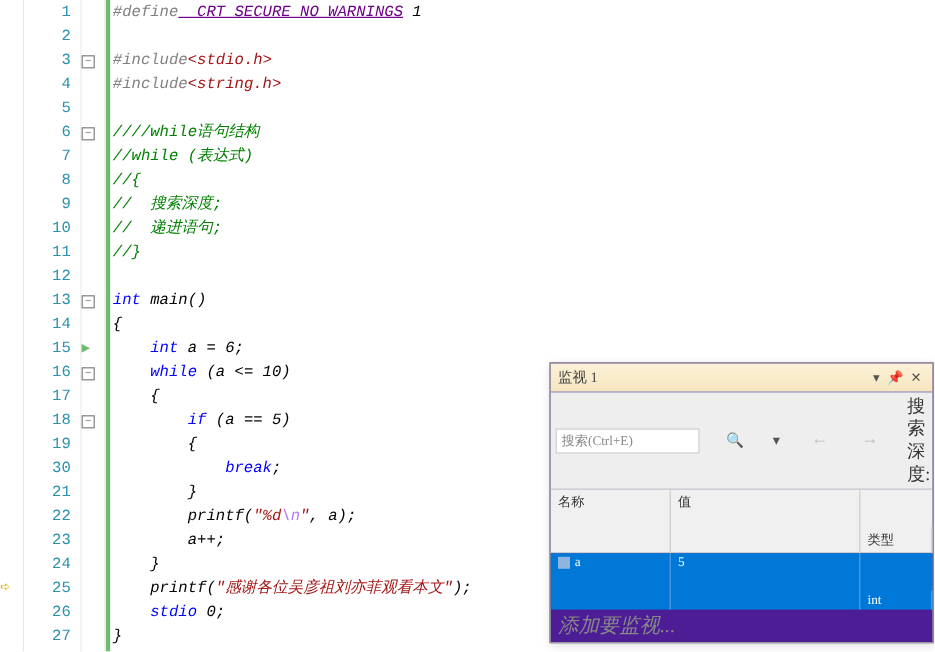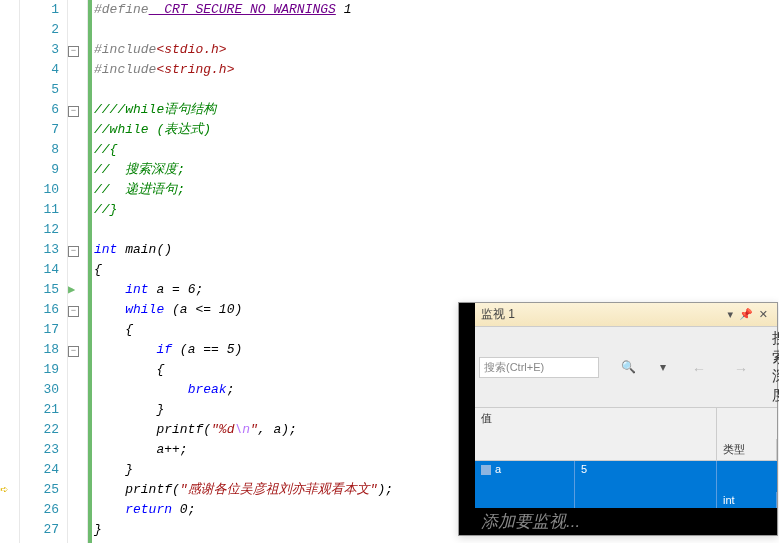--- a/index.html
+++ b/index.html
@@ -18,21 +18,21 @@
 .angle { color: #a31515; }
 .macro { color: #6f008a; text-decoration: underline; }
 .comment { color: #008000; }
 .str { color: #a31515; }
 .esc { color: #b776fb; }
 .plain { color: #000; }
 .redtxt { color: #a31515; }
 .fold-box { display: inline-block; width: 11px; height: 11px; border: 1px solid #808080; color: #808080; font-size: 9px; line-height: 9px; text-align: center; margin-top: 4px; background: #fff; cursor: pointer; }
 .arrow-yellow { color: #e0b400; font-size: 14px; }
 .exec-arrow { color: #6fbb6f; font-size: 12px; }
-.watch-panel { position: absolute; left: 458px; top: 302px; width: 320px; border: 1px solid #999; background: #000000; box-shadow: 0 2px 8px rgba(0,0,0,0.15); font-family: Liberation Sans, sans-serif; font-size: 12px; padding-left: 16px; }
+.watch-panel { position: absolute; left: 458px; top: 302px; width: 320px; border: 1px solid #999; background: #4c1d95; box-shadow: 0 2px 8px rgba(0,0,0,0.15); font-family: Liberation Serif, serif; font-size: 12px; }
 .watch-title { background: linear-gradient(#fcf2d8, #f5e6be); border-bottom: 1px solid #ccc; padding: 3px 6px; display: flex; align-items: center; color: #444; }
 .watch-title-txt { flex: 1; }
 .watch-tools { background: #eee; border-bottom: 1px solid #ccc; display: flex; align-items: center; padding: 2px 4px; gap: 20px; }
 .watch-search { flex: 0 0 120px; border: 1px solid #ccc; padding: 2px 4px; color: #888; font-size: 11px; background: #fff; }
 .watch-depth-lbl { color: #333; font-size: 15px; margin-left: auto; }
 .watch-depth-val { border: 1px solid #ccc; padding: 1px 6px; background: #fff; font-size: 11px; width: 28px; text-align: center; }
 .watch-hdr { display: flex; background: #f0f0f0; border-bottom: 1px solid #ccc; }
 .watch-hdr-cell { padding: 3px 6px; border-right: 1px solid #ccc; font-size: 11px; color: #333; }
 .wc-name { width: 100px; }
 .wc-val { flex: 1; }
@@ -158,21 +158,21 @@
     <div class="line">    <span class="kw-blue">while</span><span class="plain"> (a &lt;= 10)</span></div>
     <div class="line plain">    {</div>
     <div class="line">        <span class="kw-blue">if</span><span class="plain"> (a == 5)</span></div>
     <div class="line plain">        {</div>
     <div class="line">            <span class="kw-blue">break</span><span class="plain">;</span></div>
     <div class="line plain">        }</div>
     <div class="line"><span class="plain">        printf(</span><span class="str">"%d</span><span class="esc">\n</span><span class="str">"</span><span class="plain">, a);</span></div>
     <div class="line plain">        a++;</div>
     <div class="line plain">    }</div>
     <div class="line"><span class="plain">    printf(</span><span class="redtxt">"感谢各位吴彦祖刘亦菲观看本文"</span><span class="plain">);</span></div>
-    <div class="line">    <span class="kw-blue">return</span><span class="plain"> 0;</span></div>
+    <div class="line">    <span class="kw-blue">stdio</span><span class="plain"> 0;</span></div>
     <div class="line plain">}</div>
   </div>
 </div>
 
 <div class="watch-panel">
   <div class="watch-title">
     <span class="watch-title-txt">监视 1</span>
     <span class="menu-icon">▾</span>
     <span class="pin-icon">📌</span>
     <span class="close-icon">✕</span>
@@ -180,20 +180,21 @@
   <div class="watch-tools">
     <div class="watch-search">搜索(Ctrl+E)</div>
     <span class="search-icon-i">🔍</span>
     <span class="search-icon-i">▾</span>
     <span class="nav-arrow">←</span>
     <span class="nav-arrow">→</span>
     <span class="watch-depth-lbl">搜索深度:</span>
     <span class="watch-depth-val">3</span>
   </div>
   <div class="watch-hdr">
+    <div class="watch-hdr-cell wc-name">名称</div>
     <div class="watch-hdr-cell wc-val">值</div>
     <div class="watch-hdr-cell wc-type">类型</div>
   </div>
   <div class="watch-row sel">
     <div class="watch-cell wc-name"><span class="cube-icon"></span><span>a</span></div>
     <div class="watch-cell wc-val">5</div>
     <div class="watch-cell wc-type">int</div>
   </div>
   <div class="watch-placeholder">添加要监视...</div>
 </div>

